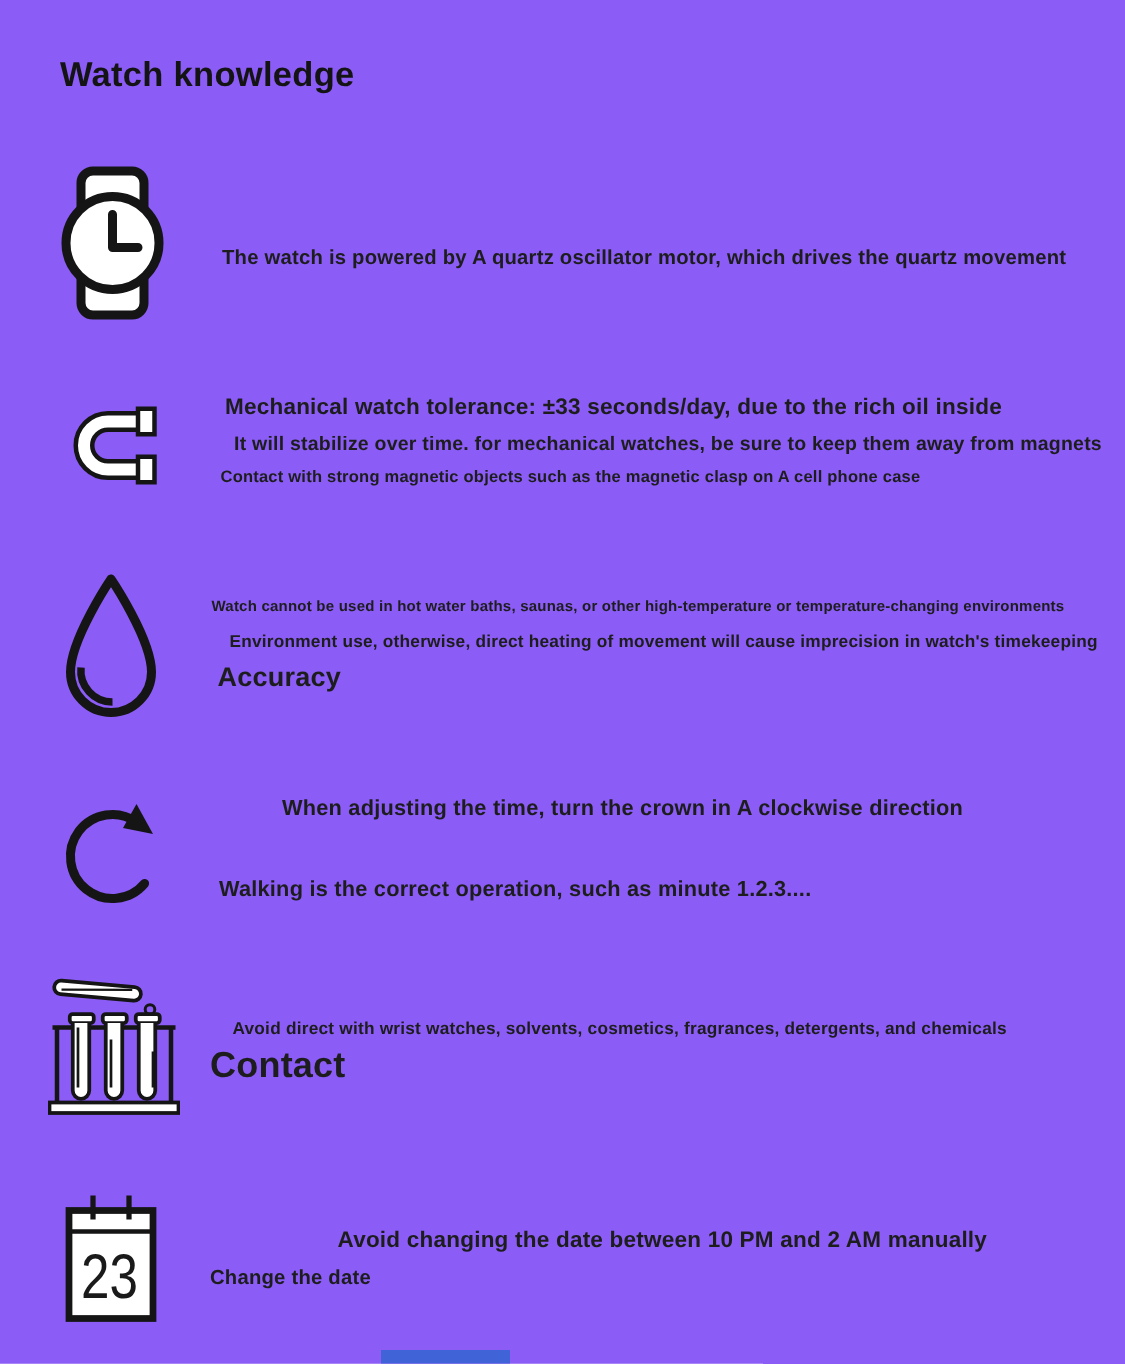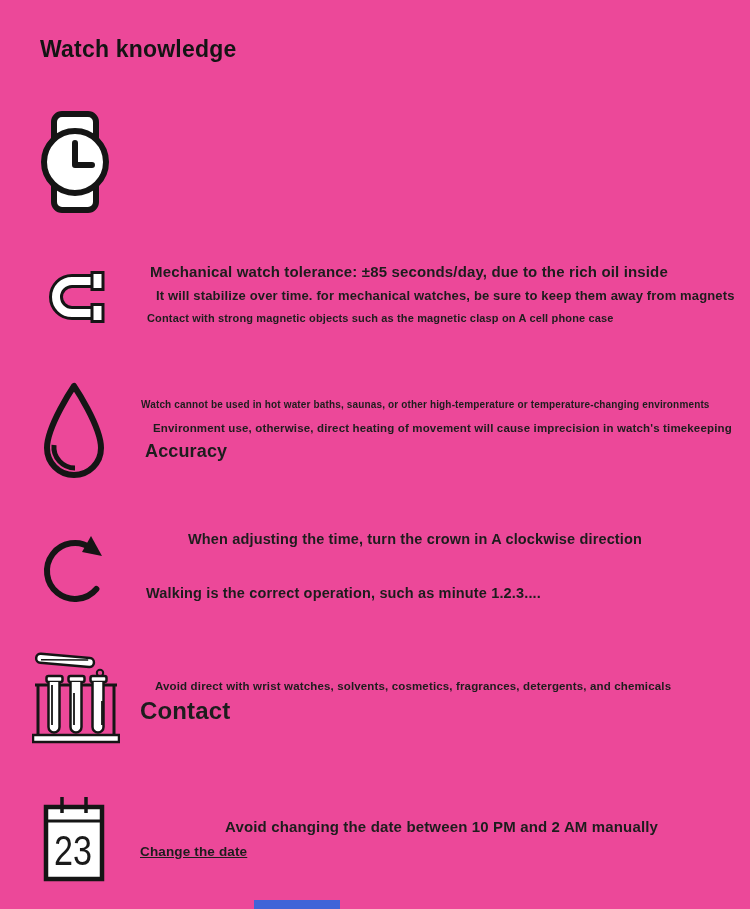--- a/index.html
+++ b/index.html
@@ -1,21 +1,21 @@
 <!DOCTYPE html>
 <html><head>
 <meta charset="utf-8">
 <style>
   html,body{margin:0;padding:0;}
   body{
     width:750px;height:909px;background:#ffffff;overflow:hidden;position:relative;
     font-family:"Liberation Sans","DejaVu Sans",sans-serif;
     -webkit-font-smoothing:antialiased;
   }
-  .page{position:absolute;inset:0;width:750px;height:909px;background:#ec4899;}
+  .page{position:absolute;inset:0;width:750px;height:909px;background:#8b5cf6;}
   .title{
     position:absolute;left:40px;top:36px;margin:0;
     font-size:23px;font-weight:700;color:#141414;letter-spacing:.2px;
   }
   .icon{position:absolute;}
   .icon svg{display:block;width:100%;height:100%;}
   .ln{position:absolute;white-space:nowrap;font-weight:700;color:#1d1d1d;letter-spacing:.15px;}
   
   .s1-icon{left:40px;top:110px;width:70px;height:104px;}
   .s1l1{left:167px;top:147px;font-size:10px;}
@@ -35,48 +35,49 @@
   .s4l1{left:188px;top:531px;font-size:14.5px;}
   .s4l2{left:146px;top:557px;font-size:14.5px;margin-top:28px;}
   .s4l3{left:151px;top:579px;font-size:14.5px;}
   
   .s5-icon{left:32px;top:649px;width:88px;height:96px;}
   .s5l1{left:155px;top:680px;font-size:11.5px;}
   .s5l2{left:140px;top:697px;font-size:24px;text-align:right;}
   
   .s6-icon{left:42px;top:792px;width:64px;height:92px;}
   .s6l1{left:201px;top:818px;font-size:15px;margin-left:24px;}
-  .s6l2{left:140px;top:844px;font-size:13.5px;text-decoration:underline;}
+  .s6l2{left:140px;top:844px;font-size:13.5px;}
   
   .accent-bar{position:absolute;left:254px;top:900px;width:86px;height:9px;background:#4064d8;}
 </style>
 </head>
 <body>
 
 <div class="page">
 
   <h1 class="title">Watch knowledge</h1>
 
   <div class="icon s1-icon">
     <svg viewBox="0 0 70 104" xmlns="http://www.w3.org/2000/svg">
       <rect x="14" y="4" width="42" height="96" rx="8" fill="#fff" stroke="#151515" stroke-width="6"></rect>
       <circle cx="35" cy="52" r="31" fill="#fff" stroke="#151515" stroke-width="6"></circle>
       <path d="M35 33 V55 H52" fill="none" stroke="#151515" stroke-width="6" stroke-linecap="round" stroke-linejoin="round"></path>
     </svg>
   </div>
+  <div class="ln s1l2">The watch is powered by A quartz oscillator motor, which drives the quartz movement</div>
 
   <div class="icon s2-icon">
     <svg viewBox="0 0 66 58" xmlns="http://www.w3.org/2000/svg">
       <path d="M54 13 H30 A16 16 0 0 0 30 45 H54" fill="none" stroke="#151515" stroke-width="14"></path>
       <path d="M54 13 H30 A16 16 0 0 0 30 45 H54" fill="none" stroke="#ffffff" stroke-width="8"></path>
       <rect x="50" y="4.5" width="11" height="17" fill="#fff" stroke="#151515" stroke-width="3"></rect>
       <rect x="50" y="36.5" width="11" height="17" fill="#fff" stroke="#151515" stroke-width="3"></rect>
     </svg>
   </div>
-  <div class="ln s2l1">Mechanical watch tolerance: ±85 seconds/day, due to the rich oil inside</div>
+  <div class="ln s2l1">Mechanical watch tolerance: ±33 seconds/day, due to the rich oil inside</div>
   <div class="ln s2l3">Contact with strong magnetic objects such as the magnetic clasp on A cell phone case</div>
   <div class="ln s2l2">It will stabilize over time. for mechanical watches, be sure to keep them away from magnets</div>
 
   <div class="icon s3-icon">
     <svg viewBox="0 0 70 98" xmlns="http://www.w3.org/2000/svg">
       <path d="M35 5 C35 5 8 45 8 67 A27 27 0 0 0 62 67 C62 45 35 5 35 5 Z" fill="none" stroke="#151515" stroke-width="6" stroke-linejoin="round"></path>
       <path d="M15 64 A21 21 0 0 0 36 87" fill="none" stroke="#151515" stroke-width="5"></path>
     </svg>
   </div>
   <div class="ln s3l1">Watch cannot be used in hot water baths, saunas, or other high-temperature or temperature-changing environments</div>

